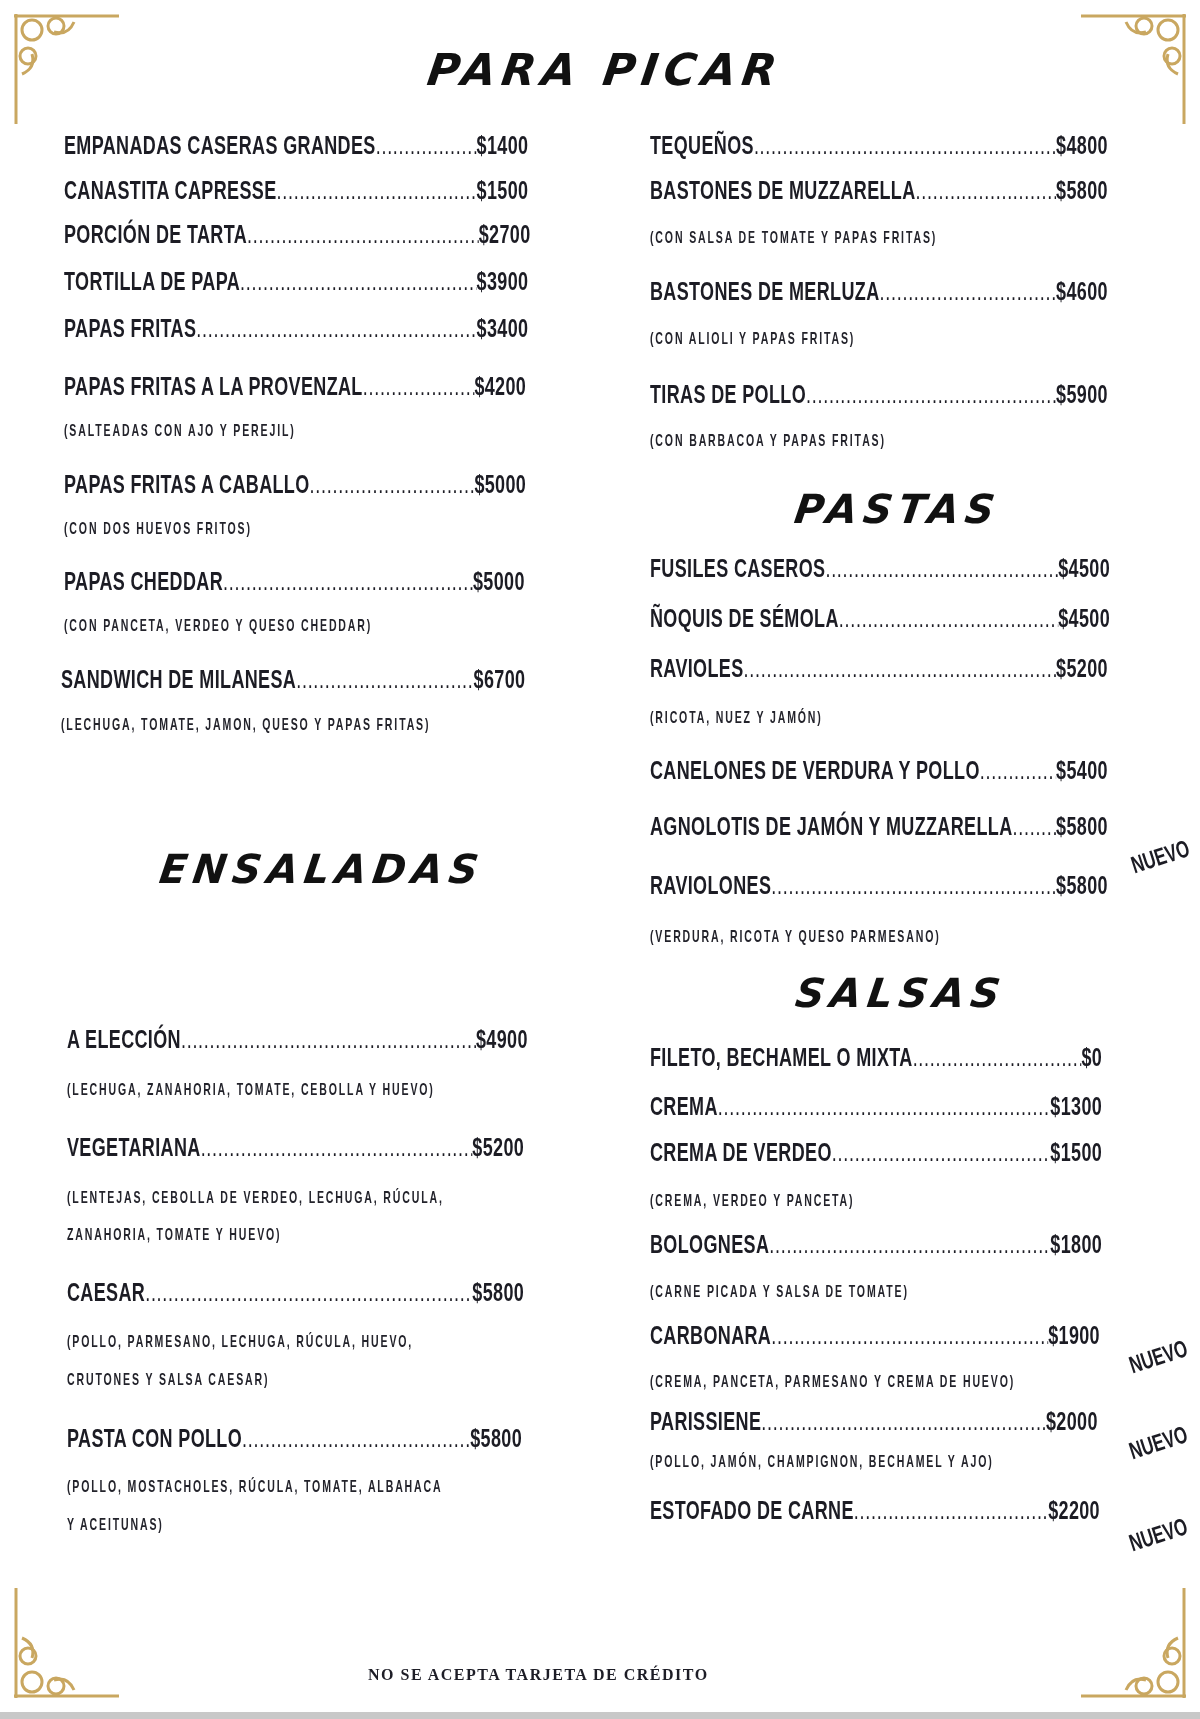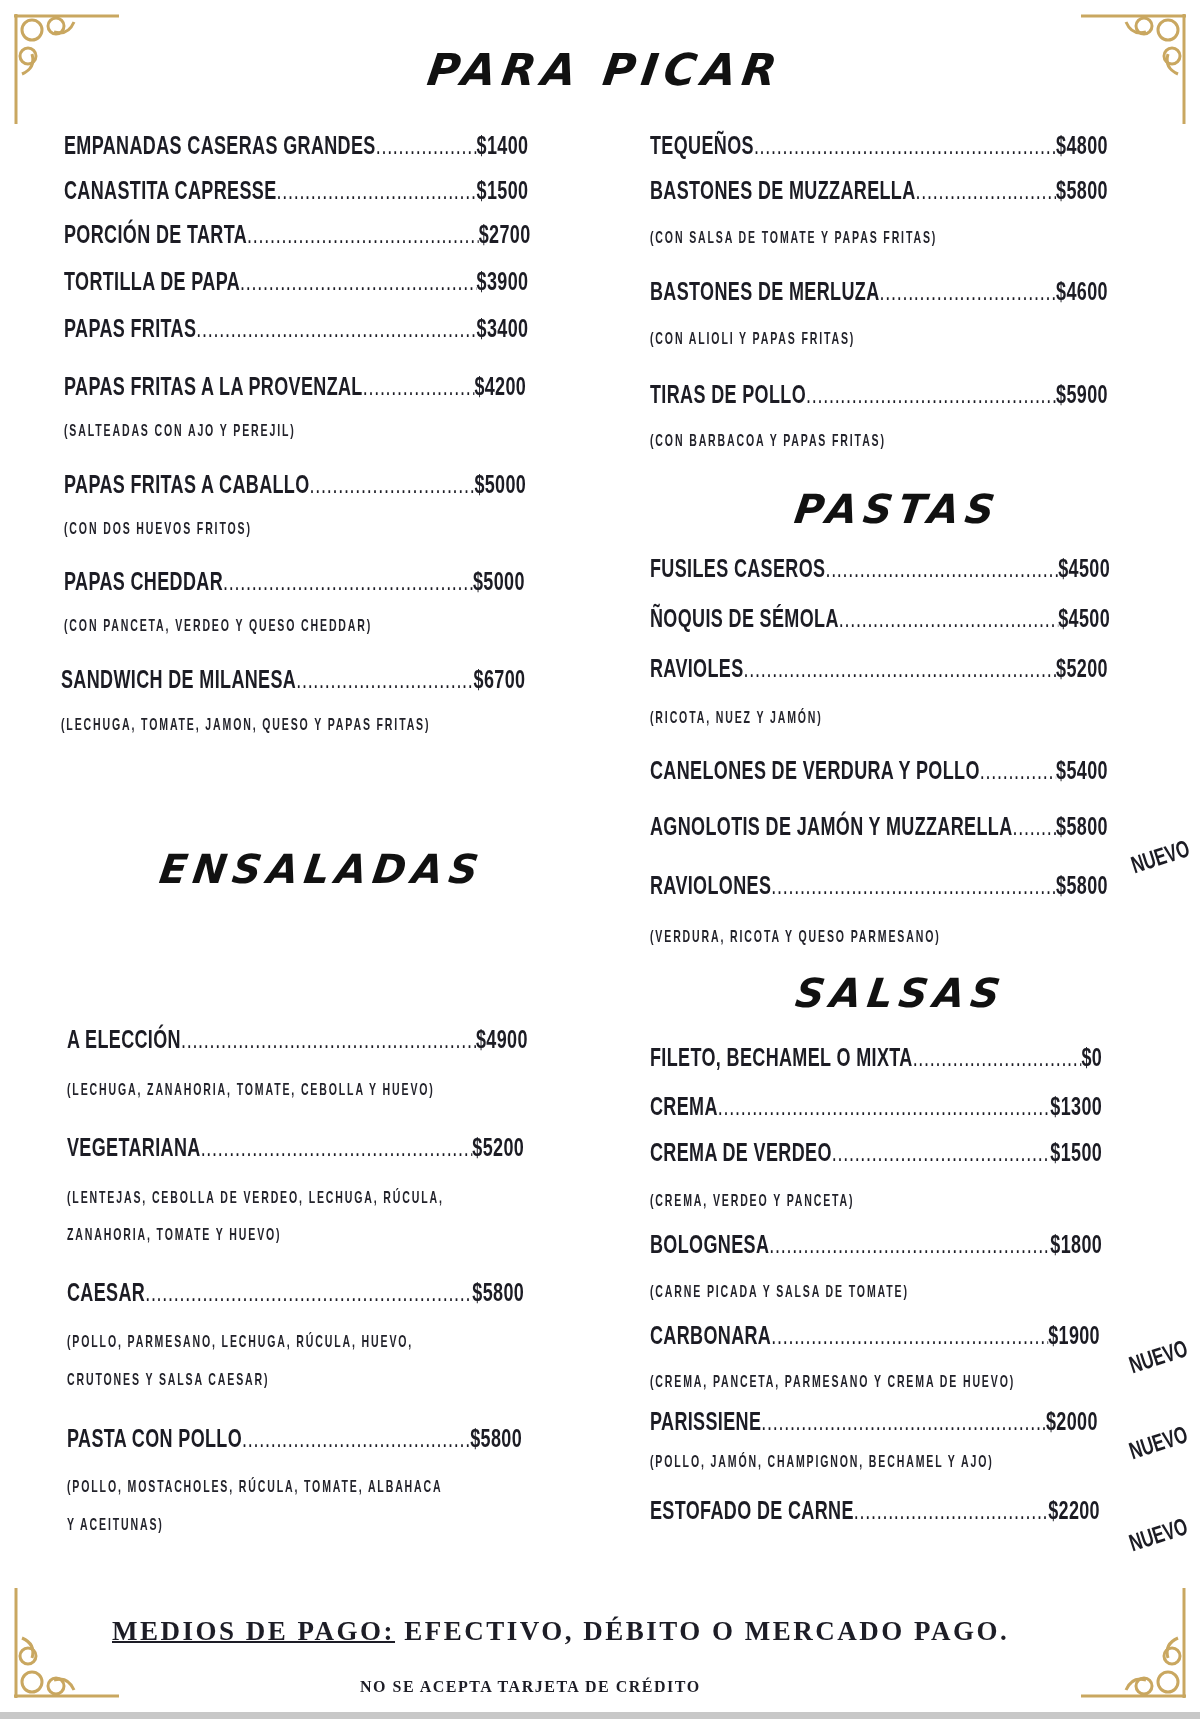--- a/index.html
+++ b/index.html
@@ -19,22 +19,22 @@
 
   .desc { position:absolute; font-family:"Liberation Sans", sans-serif; font-weight:bold; color:#23232b;
           font-size:17px; letter-spacing:3px; transform:scaleX(0.62); transform-origin:left center; white-space:nowrap; }
 
   .badge { position:absolute; font-family:"Liberation Sans", sans-serif; font-weight:bold; color:#1c1c24;
            font-size:24px; transform:rotate(-18deg) scaleX(0.7); transform-origin:left center; white-space:nowrap; }
 
   .footer-pay { position:absolute; left:112px; top:1616px; font-family:"Liberation Serif", serif; font-weight:bold;
                 font-size:27px; color:#1d1d26; letter-spacing:2.5px; white-space:nowrap; }
   .footer-pay .label { text-decoration:underline; text-decoration-thickness:2px; }
-  .footer-note { position:absolute; left:360px; top:1666px; font-family:"Liberation Serif", serif; font-weight:bold;
-                 font-size:16px; color:#1d1d26; letter-spacing:1.5px; white-space:nowrap;margin-top:12px; }
+  .footer-note { position:absolute; left:368px; top:1666px; font-family:"Liberation Serif", serif; font-weight:bold;
+                 font-size:16px; color:#1d1d26; letter-spacing:1.5px; white-space:nowrap; }
 
   .ornament { position:absolute; width:130px; height:130px; }
 </style>
 </head>
 <body>
 
 <div class="page">
 
   <svg class="ornament" style="left:4px;top:4px;" viewBox="0 0 130 130">
     <g fill="none" stroke="#c9a760" stroke-width="3">
@@ -258,18 +258,15 @@
   </div>
   <div class="badge" style="left:1130px;top:1438px;">NUEVO</div>
   <div class="desc" style="left:650px;top:1452px;">(POLLO, JAMÓN, CHAMPIGNON, BECHAMEL Y AJO)</div>
   <div class="item" style="left:650px;top:1496px;width:625px;">
     <span class="name">ESTOFADO DE CARNE</span>
       <span class="dots">..................................................................................</span>
       <span class="price">$2200</span>
   </div>
   <div class="badge" style="left:1130px;top:1530px;">NUEVO</div>
 
-  <div class="footer-pay">
-    <span class="label">MEDIOS DE PAGO:</span><span> EFECTIVO, DÉBITO O MERCADO PAGO.</span>
-  </div>
   <div class="footer-note">NO SE ACEPTA TARJETA DE CRÉDITO</div>
 </div>
 <div class="bottom-strip"></div>
 
 </body></html>

